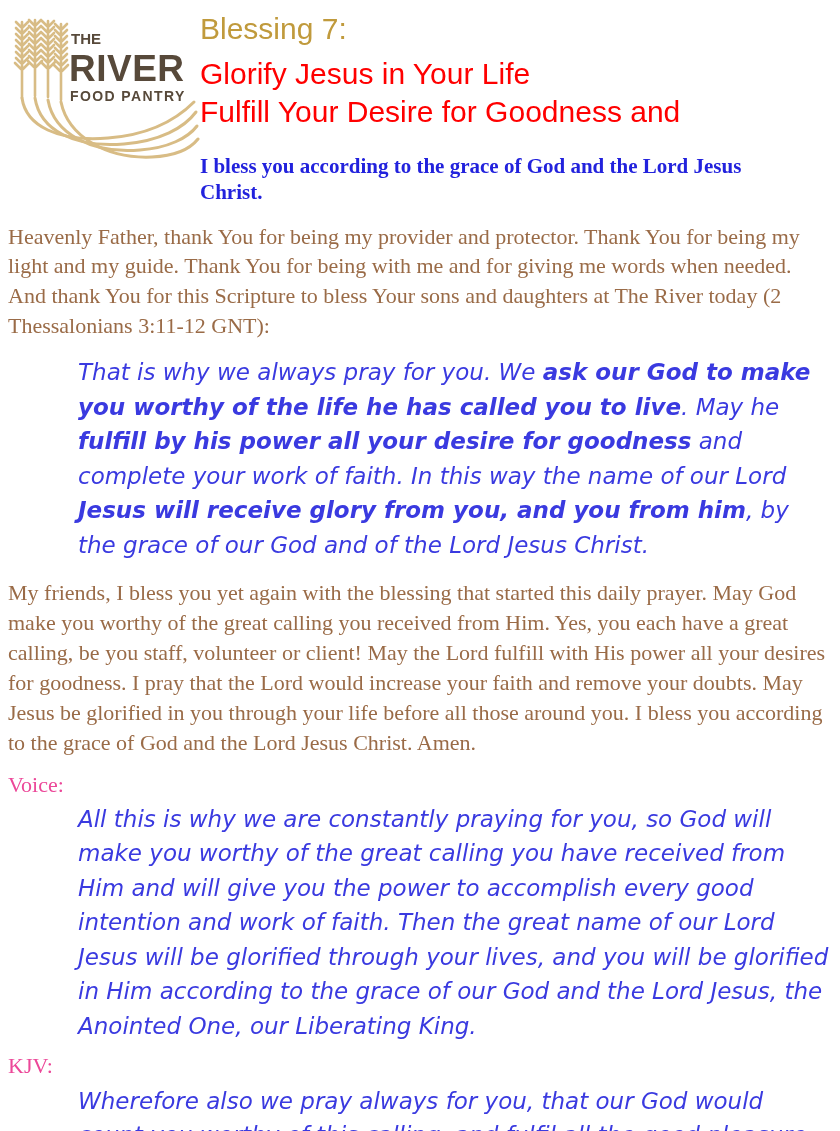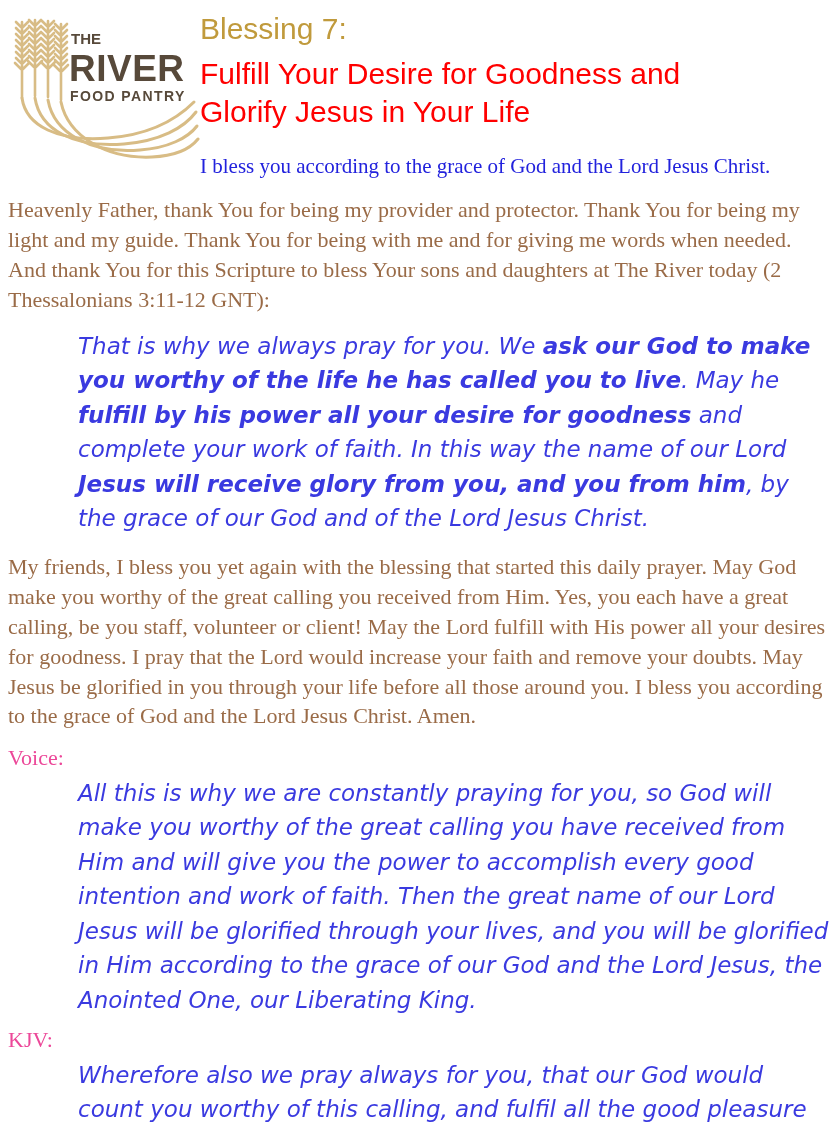--- a/index.html
+++ b/index.html
@@ -18,21 +18,21 @@
   .blessing-number{
     font-family:Liberation Sans, sans-serif;
     font-size:30px;color:#C09A3C;margin:2px 0 10px 0;line-height:1.1;
   }
   .main-title{
     font-family:"Liberation Sans", sans-serif;
     font-size:30px;color:#FF0000;line-height:1.25;margin-bottom:8px;
   }
   .subtitle{
     font-family:"Liberation Serif", serif;
-    font-weight:normal;font-size:21px;color:#2222DD;
+    font-weight:bold;font-size:21px;color:#2222DD;
     max-width:600px;line-height:1.25;margin-top:23px;
   }
   
   .body-para{
     font-size:22px;color:#9A6B47;line-height:1.36;
     margin:16px 0 14px 0;
   }
   .quote{
     margin:4px 0 10px 70px;
     font-family:"DejaVu Sans", sans-serif;
@@ -84,22 +84,22 @@
         <path d="M53 94 C 60 128, 98 151, 144 149 C 166 148, 182 141, 190 131"></path>
       </g>
       <text x="63" y="36" font-size="15">THE</text>
       <text x="61" y="73" font-size="37" letter-spacing="0.5">RIVER</text>
       <text x="62" y="93" font-size="14" letter-spacing="1.4">FOOD PANTRY</text>
     </svg>
 
     <div class="titles">
       <div class="blessing-number">Blessing 7:</div>
       <div class="main-title">
+        <div>Glorify Jesus in Your Life</div>
         <div>Fulfill Your Desire for Goodness and</div>
-        <div>Glorify Jesus in Your Life</div>
       </div>
       <div class="subtitle">I bless you according to the grace of God and the Lord Jesus Christ.</div>
     </div>
   </header>
 
   <p class="body-para">Heavenly Father, thank You for being my provider and protector. Thank You for being my light and my guide. Thank You for being with me and for giving me words when needed. And thank You for this Scripture to bless Your sons and daughters at The River today (2 Thessalonians 3:11-12 GNT):</p>
 
   <div class="quote">
     <span class="q">That is why we always pray for you. We </span><span class="q b">ask our God to make you worthy of the life he has called you to live</span><span class="q">. May he </span><span class="q b">fulfill by his power all your desire for goodness</span><span class="q"> and complete your work of faith. In this way the name of our Lord </span><span class="q b">Jesus will receive glory from you, and you from him</span><span class="q">, by the grace of our God and of the Lord Jesus Christ.</span>
   </div>

